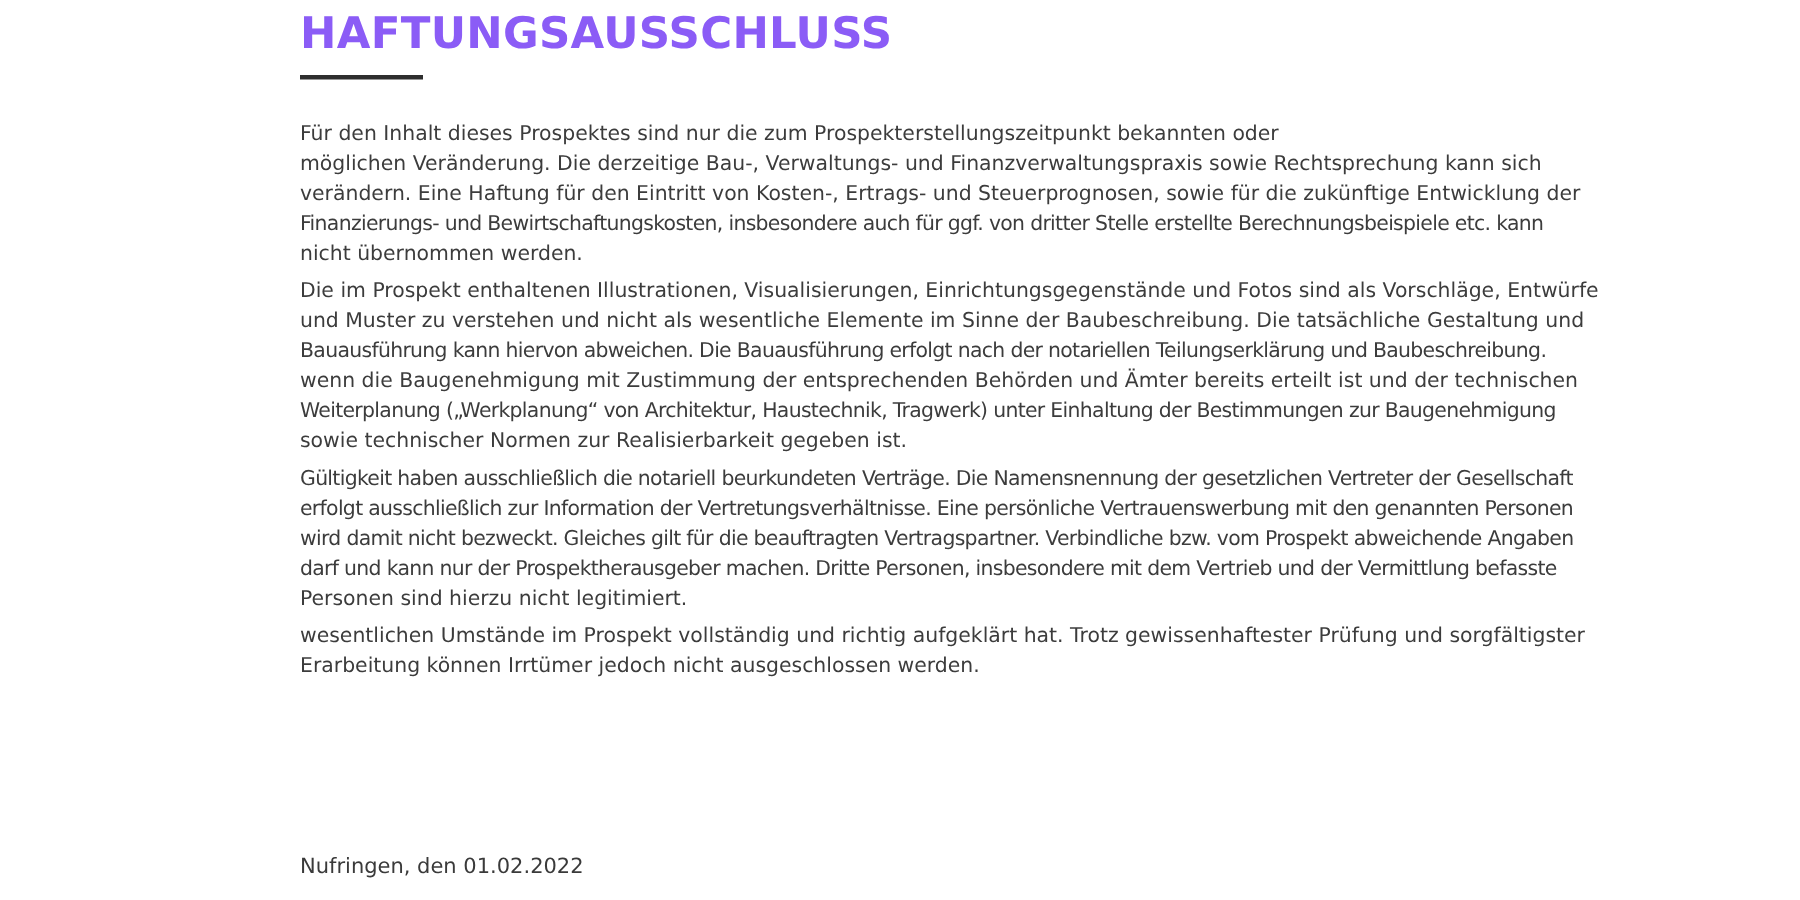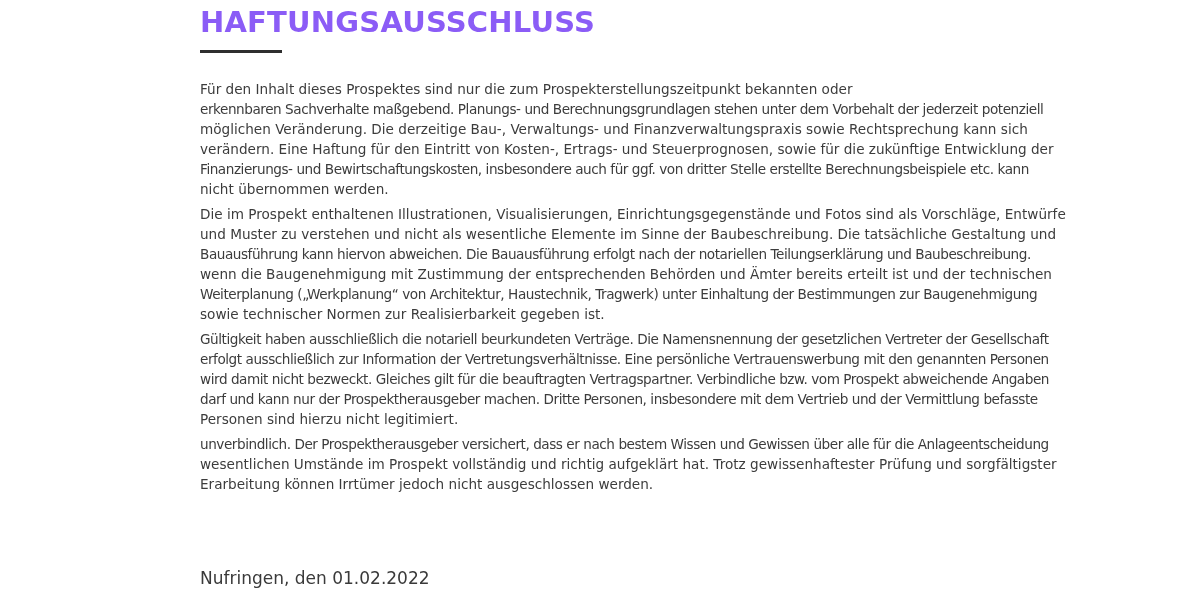--- a/index.html
+++ b/index.html
@@ -71,37 +71,36 @@
     .line.condensed {
       letter-spacing: -0.45px;
     }
     .line.condensed2 {
       letter-spacing: -0.3px;
     }
     .date {
       position: absolute;
       top: 566px;
       left: 0;
-      font-size: 17px;
+      font-size: 14px;
       line-height: 24px;
       color: #3a3a3a;
       white-space: nowrap;
     }
   </style>
 </head>
 <body>
 
 <div class="page">
   <h1 class="title">HAFTUNGSAUSSCHLUSS</h1>
   <div class="title-rule"></div>
 
   <div class="body">
     <p class="para">
       <span class="line ragged">Für den Inhalt dieses Prospektes sind nur die zum Prospekterstellungszeitpunkt bekannten   oder</span>
-      <span class="line condensed">erkennbaren Sachverhalte maßgebend. Planungs- und Berechnungsgrundlagen stehen unter dem Vorbehalt der jederzeit potenziell</span>
       <span class="line">möglichen Veränderung. Die derzeitige Bau-, Verwaltungs- und Finanzverwaltungspraxis sowie Rechtsprechung kann sich</span>
       <span class="line">verändern. Eine Haftung für den Eintritt von Kosten-, Ertrags- und Steuerprognosen, sowie für die zukünftige Entwicklung der</span>
       <span class="line condensed">Finanzierungs- und Bewirtschaftungskosten, insbesondere auch für ggf. von dritter Stelle erstellte Berechnungsbeispiele etc. kann</span>
       <span class="line last">nicht übernommen werden.</span>
     </p>
 
     <p class="para">
       <span class="line">Die im Prospekt enthaltenen Illustrationen, Visualisierungen, Einrichtungsgegenstände und Fotos sind als Vorschläge, Entwürfe</span>
       <span class="line">und Muster zu verstehen und nicht als wesentliche Elemente im Sinne der Baubeschreibung. Die tatsächliche Gestaltung und</span>
       <span class="line condensed">Bauausführung kann hiervon abweichen. Die Bauausführung erfolgt nach der notariellen Teilungserklärung und Baubeschreibung.</span>
@@ -112,20 +111,19 @@
 
     <p class="para">
       <span class="line condensed">Gültigkeit haben ausschließlich die notariell beurkundeten Verträge. Die Namensnennung der gesetzlichen Vertreter der Gesellschaft</span>
       <span class="line condensed">erfolgt ausschließlich zur Information der Vertretungsverhältnisse. Eine persönliche Vertrauenswerbung mit den genannten Personen</span>
       <span class="line condensed">wird damit nicht bezweckt. Gleiches gilt für die beauftragten Vertragspartner. Verbindliche bzw. vom Prospekt abweichende Angaben</span>
       <span class="line condensed">darf und kann nur der Prospektherausgeber machen. Dritte Personen, insbesondere mit dem Vertrieb und der Vermittlung befasste</span>
       <span class="line last">Personen sind hierzu nicht legitimiert.</span>
     </p>
 
     <p class="para">
-      <span class="line condensed">unverbindlich. Der Prospektherausgeber versichert, dass er nach bestem Wissen und Gewissen über alle für die Anlageentscheidung</span>
       <span class="line">wesentlichen Umstände im Prospekt vollständig und richtig aufgeklärt hat. Trotz gewissenhaftester Prüfung und sorgfältigster</span>
       <span class="line last">Erarbeitung können Irrtümer jedoch nicht ausgeschlossen werden.</span>
     </p>
   </div>
 
   <div class="date">Nufringen, den 01.02.2022</div>
 </div>
 
 </body></html>

